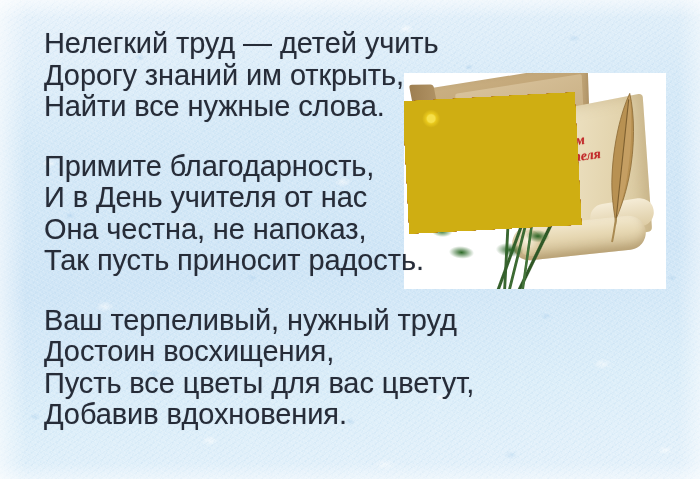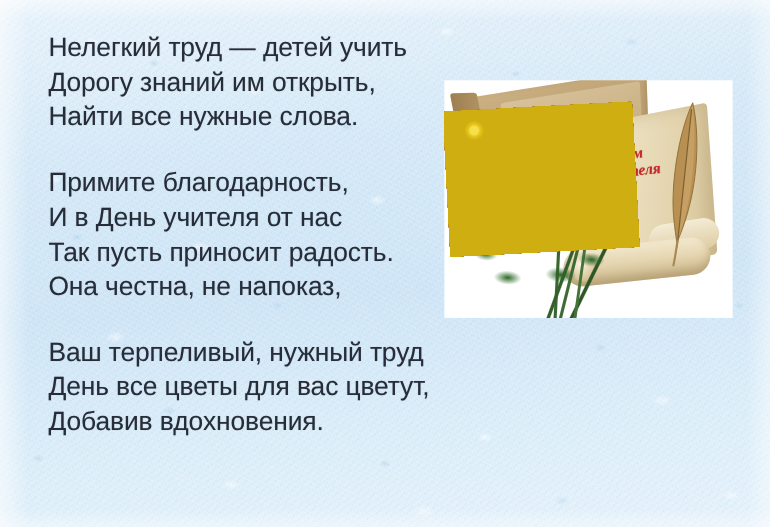--- a/index.html
+++ b/index.html
@@ -97,21 +97,21 @@
     position: absolute;
     left: 44px;
     top: 28px;
     width: 370px;
     z-index: 6;
   }
   .stanza { margin: 0 0 28px 0; }
   .stanza:last-child { margin-bottom: 12px; }
   .line {
     font-family: "Liberation Sans", sans-serif;
-    font-size: 24px;
+    font-size: 29px;
     line-height: 31.5px;
     font-weight: 400;
     color: #262c38;
     white-space: pre;
     letter-spacing: -0.1px;
     text-shadow: 0 0 1px rgba(38,44,56,.28);
   }
 
   
   #photo {
@@ -334,27 +334,28 @@
 
     <div class="stanza">
       <div class="line">Нелегкий труд — детей учить</div>
       <div class="line">Дорогу знаний им открыть,</div>
       <div class="line">Найти все нужные слова.</div>
     </div>
 
     <div class="stanza">
       <div class="line">Примите благодарность,</div>
       <div class="line">И в День учителя от нас</div>
+      <div class="line">Она честна, не напоказ,</div>
       <div class="line">Так пусть приносит радость.</div>
-      <div class="line">Она честна, не напоказ,</div>
     </div>
 
     <div class="stanza">
       <div class="line">Ваш терпеливый, нужный труд</div>
-      <div class="line">День все цветы для вас цветут,</div>
+      <div class="line">Достоин восхищения,</div>
+      <div class="line">Пусть все цветы для вас цветут,</div>
       <div class="line">Добавив вдохновения.</div>
     </div>
 
   </div>
 
   <div id="photo">
     <div id="photo-scene">
 
       <div class="book"></div>
       <div class="book-spine"></div>

